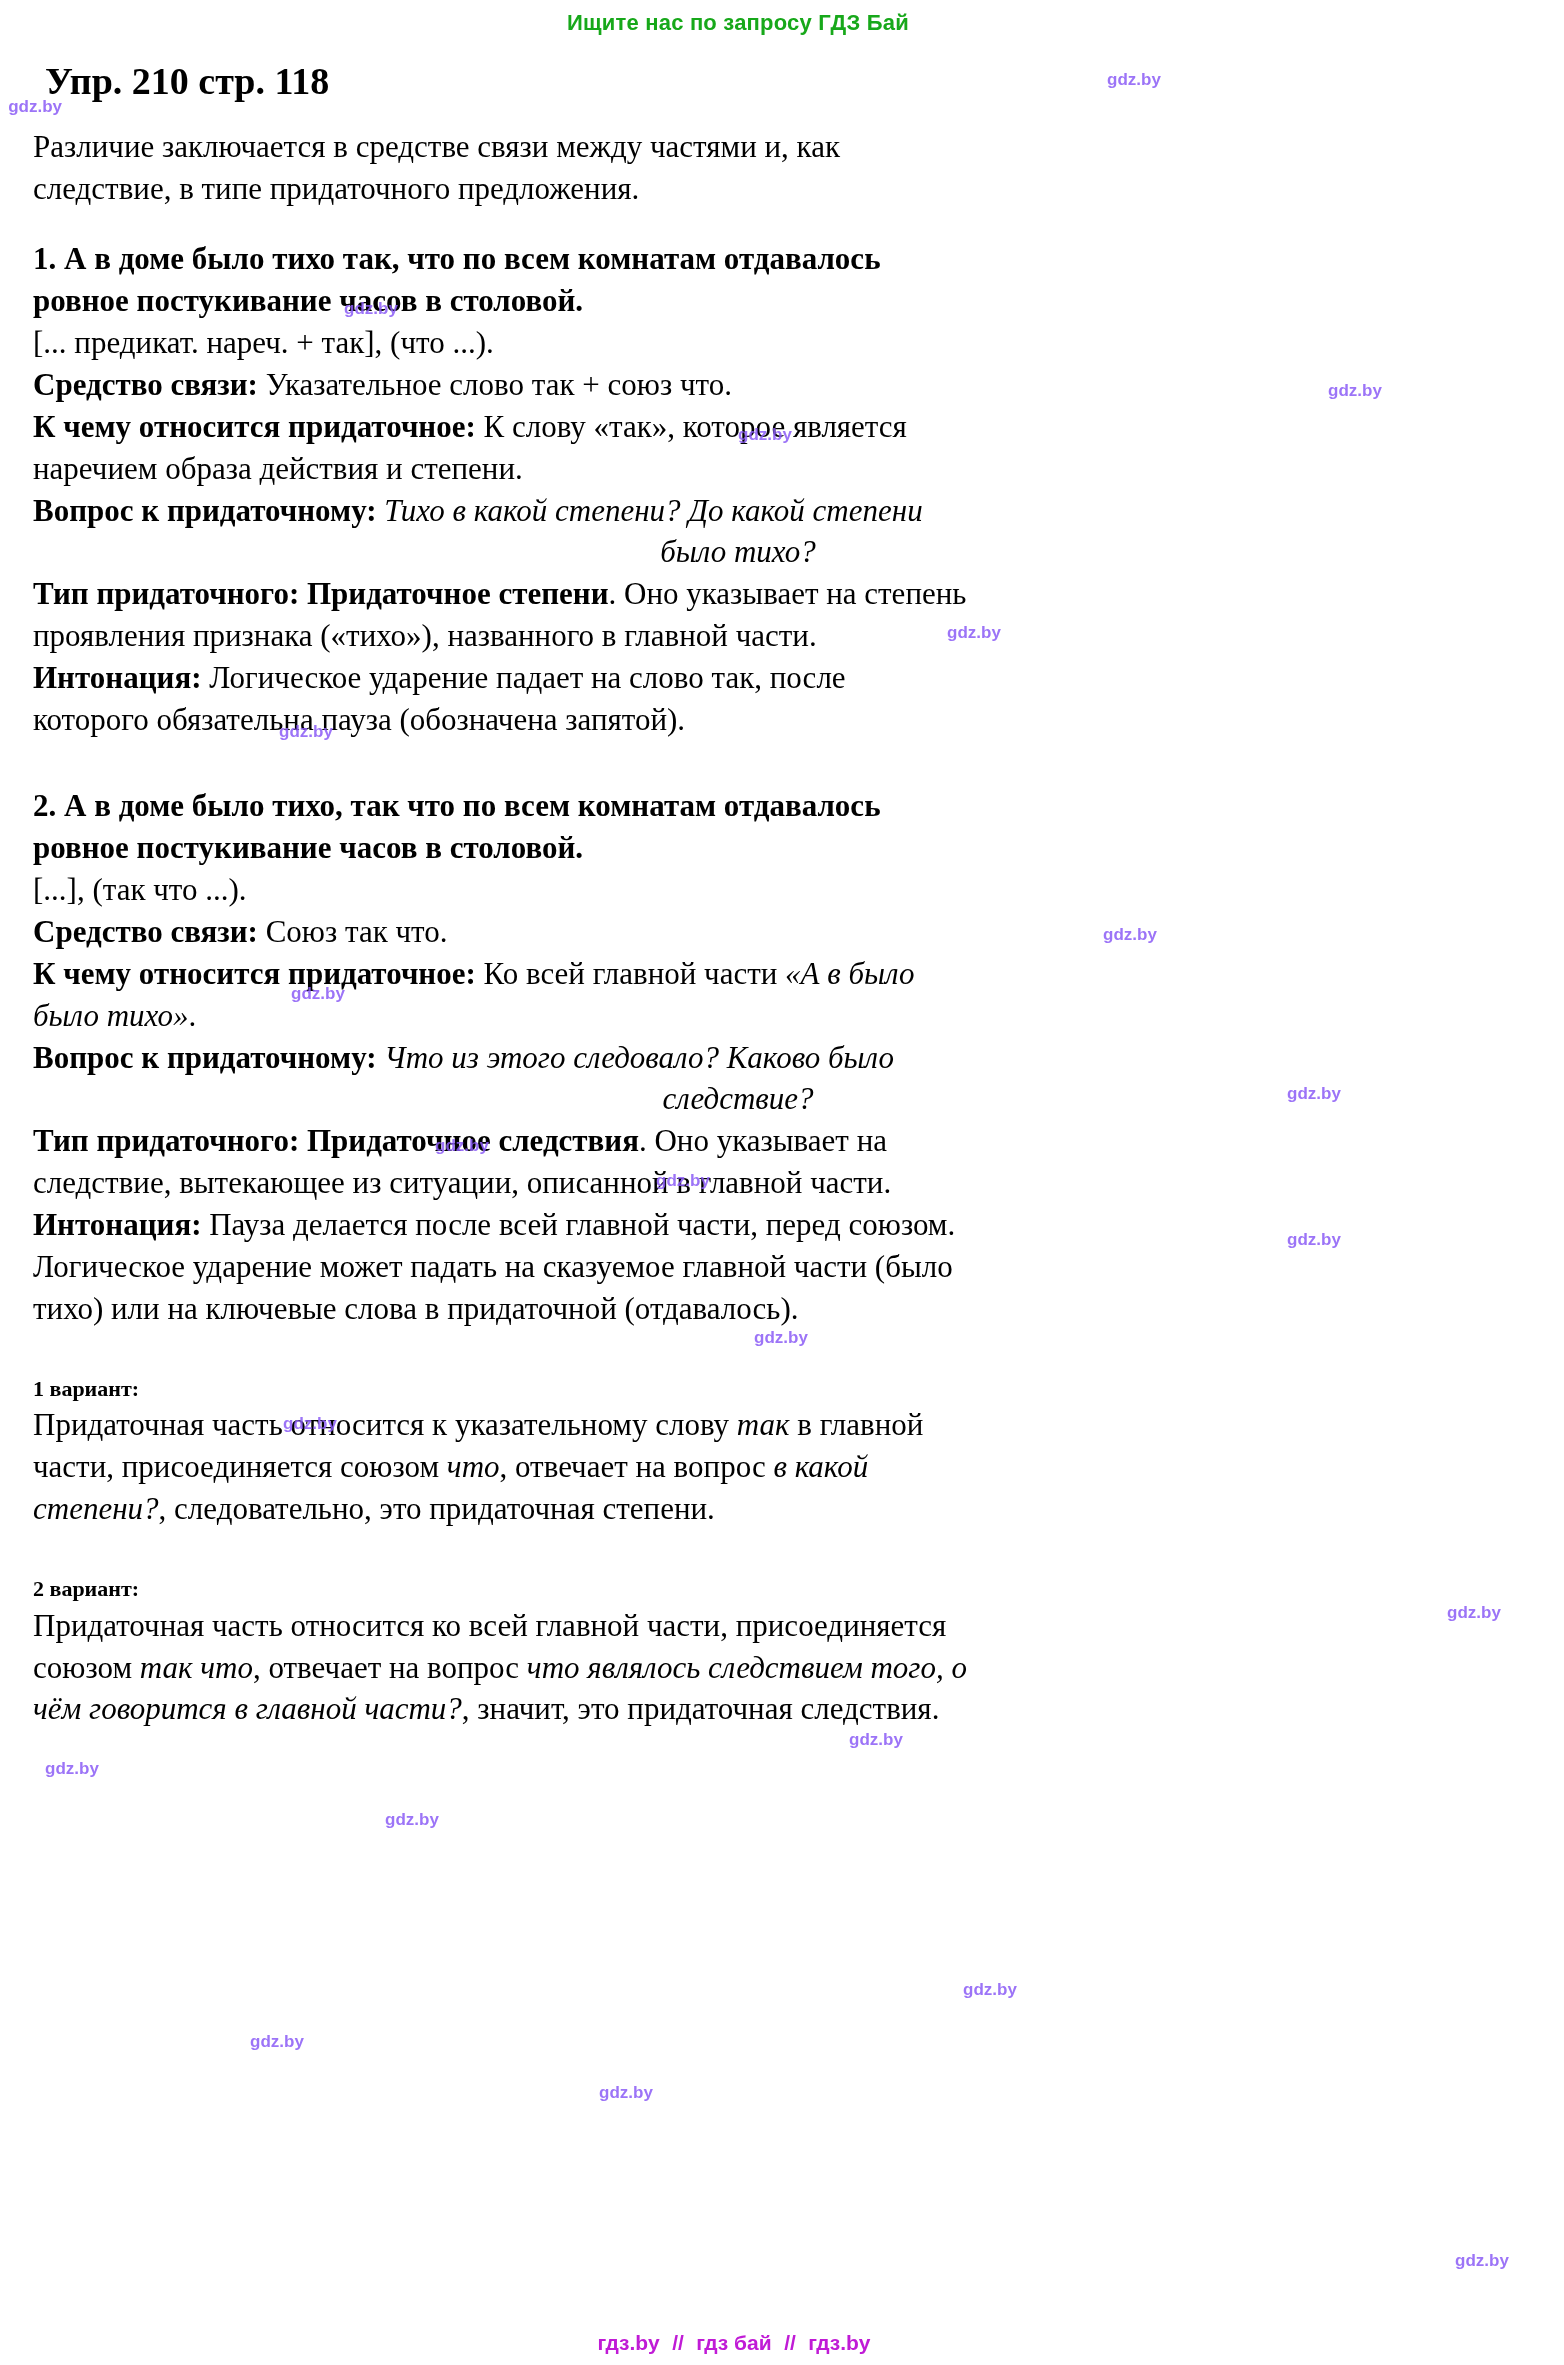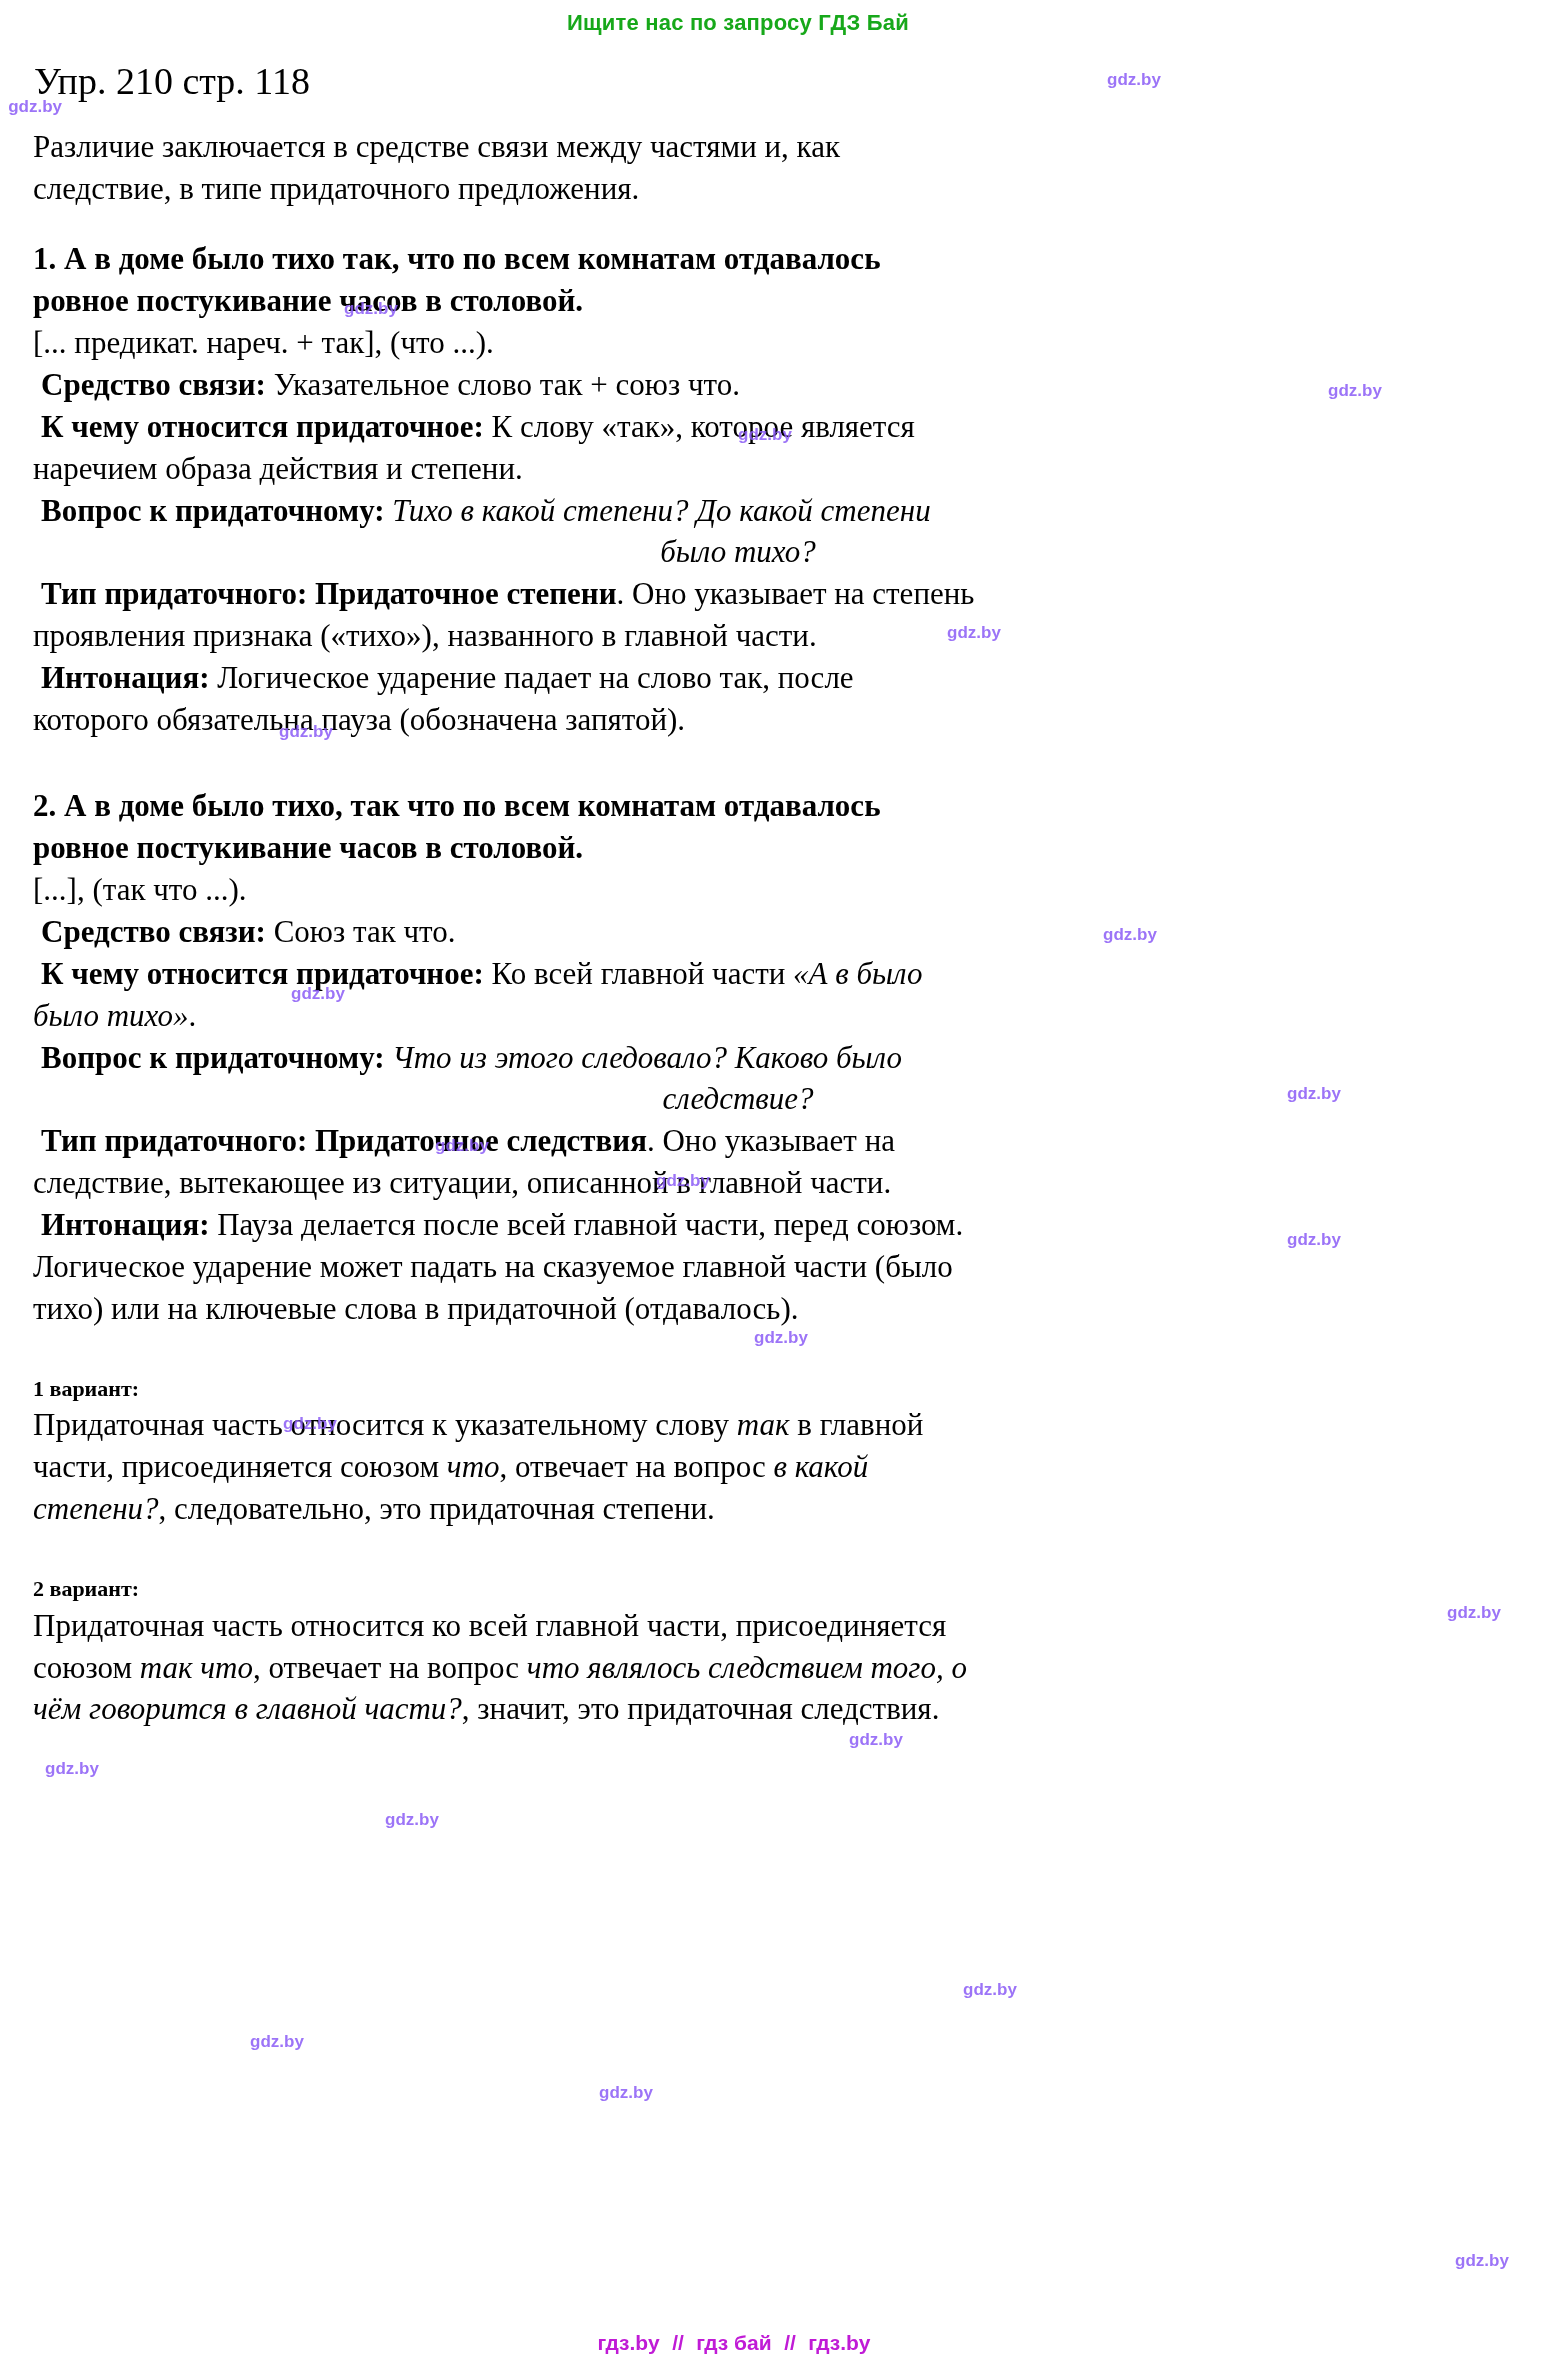--- a/index.html
+++ b/index.html
@@ -28,34 +28,34 @@
     color: #17a81a;
     font-family: "Liberation Sans", sans-serif;
     font-weight: bold;
     font-size: 22px;
     padding-top: 9.8px;
     letter-spacing: 0.2px;
   }
   
   .exercise-title {
     font-family: "Liberation Serif", serif;
-    font-weight: normal;
+    font-weight: bold;
     font-size: 38px;
-    margin: 23px 0 0 1px;
+    margin: 23px 0 0 12px;
   }
   
   .content {
     margin-top: 24.6px;
     font-size: 31px;
     line-height: 1.30;
   }
   .content p {
     margin: 0 0 1.6px 0;
   }
-  .b { font-weight: bold; margin-left: 8px; }
+  .b { font-weight: bold; }
   .i { font-style: italic; text-align: center; }
   .block-gap { height: 28px; }
   .small-gap { height: 16.4px; }
   .variant-title {
     font-weight: bold;
     font-size: 22px;
     margin: 0 0 4.9px 0;
   }
   
   .wm {

